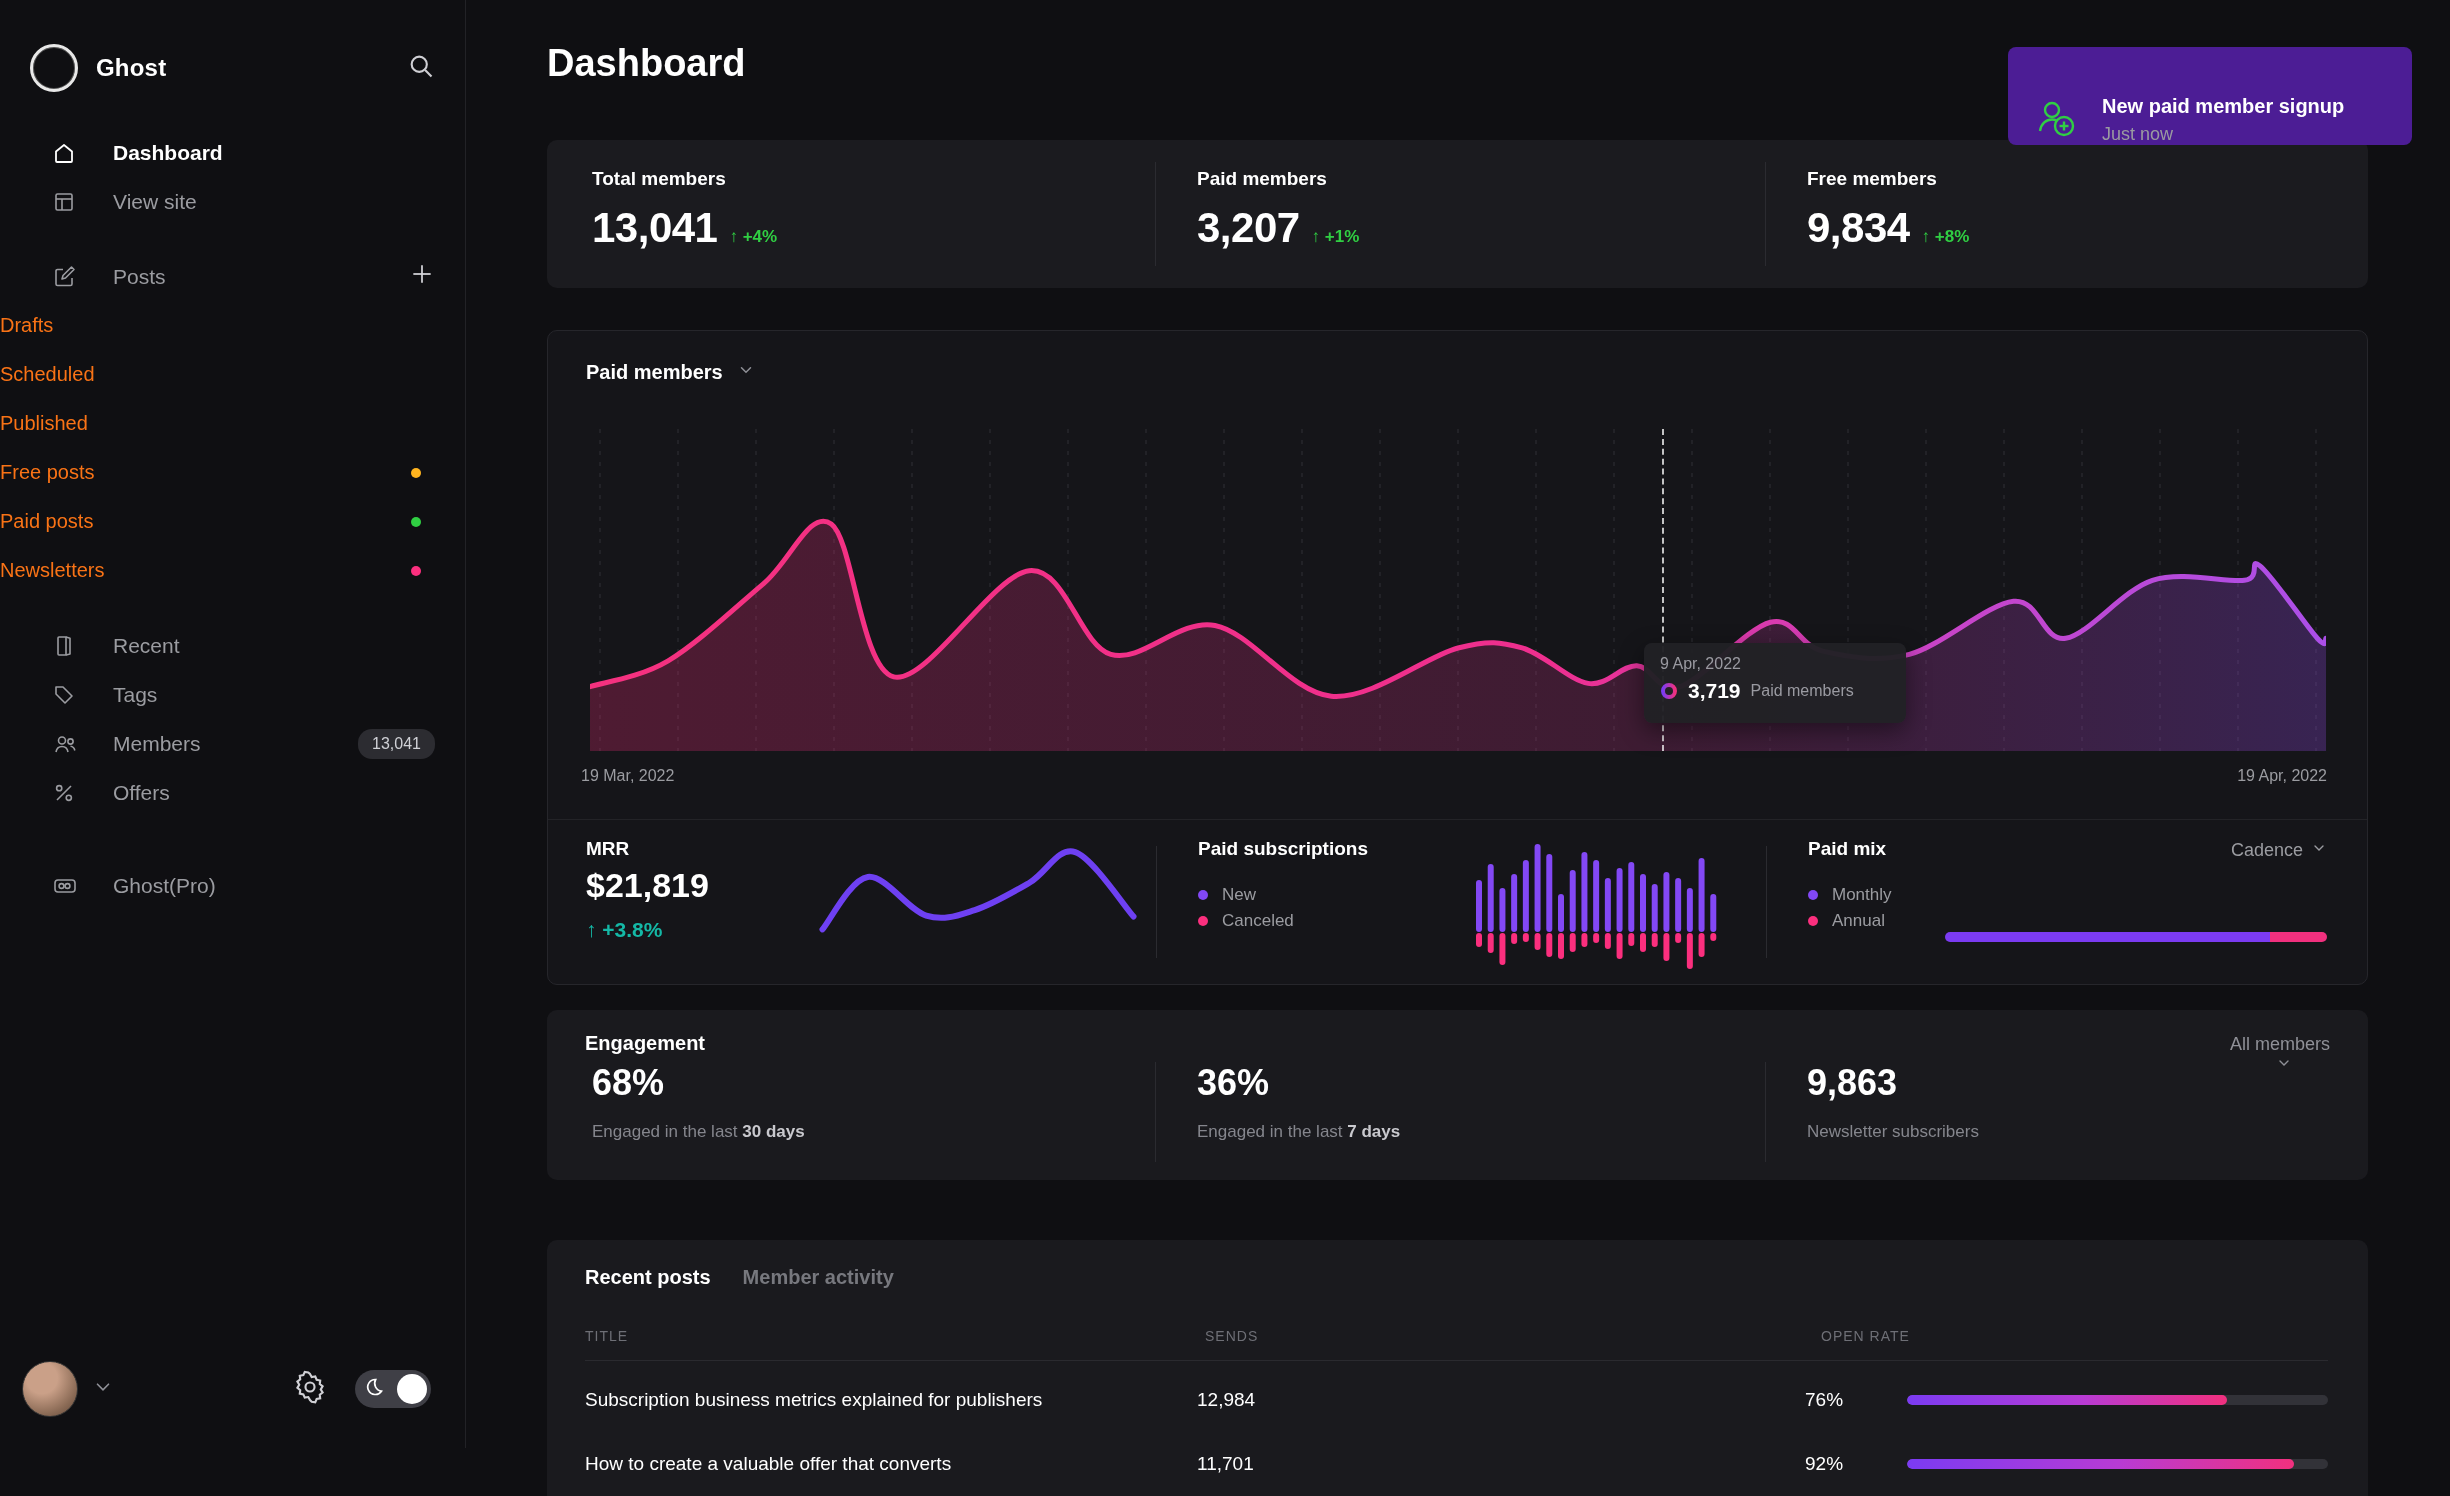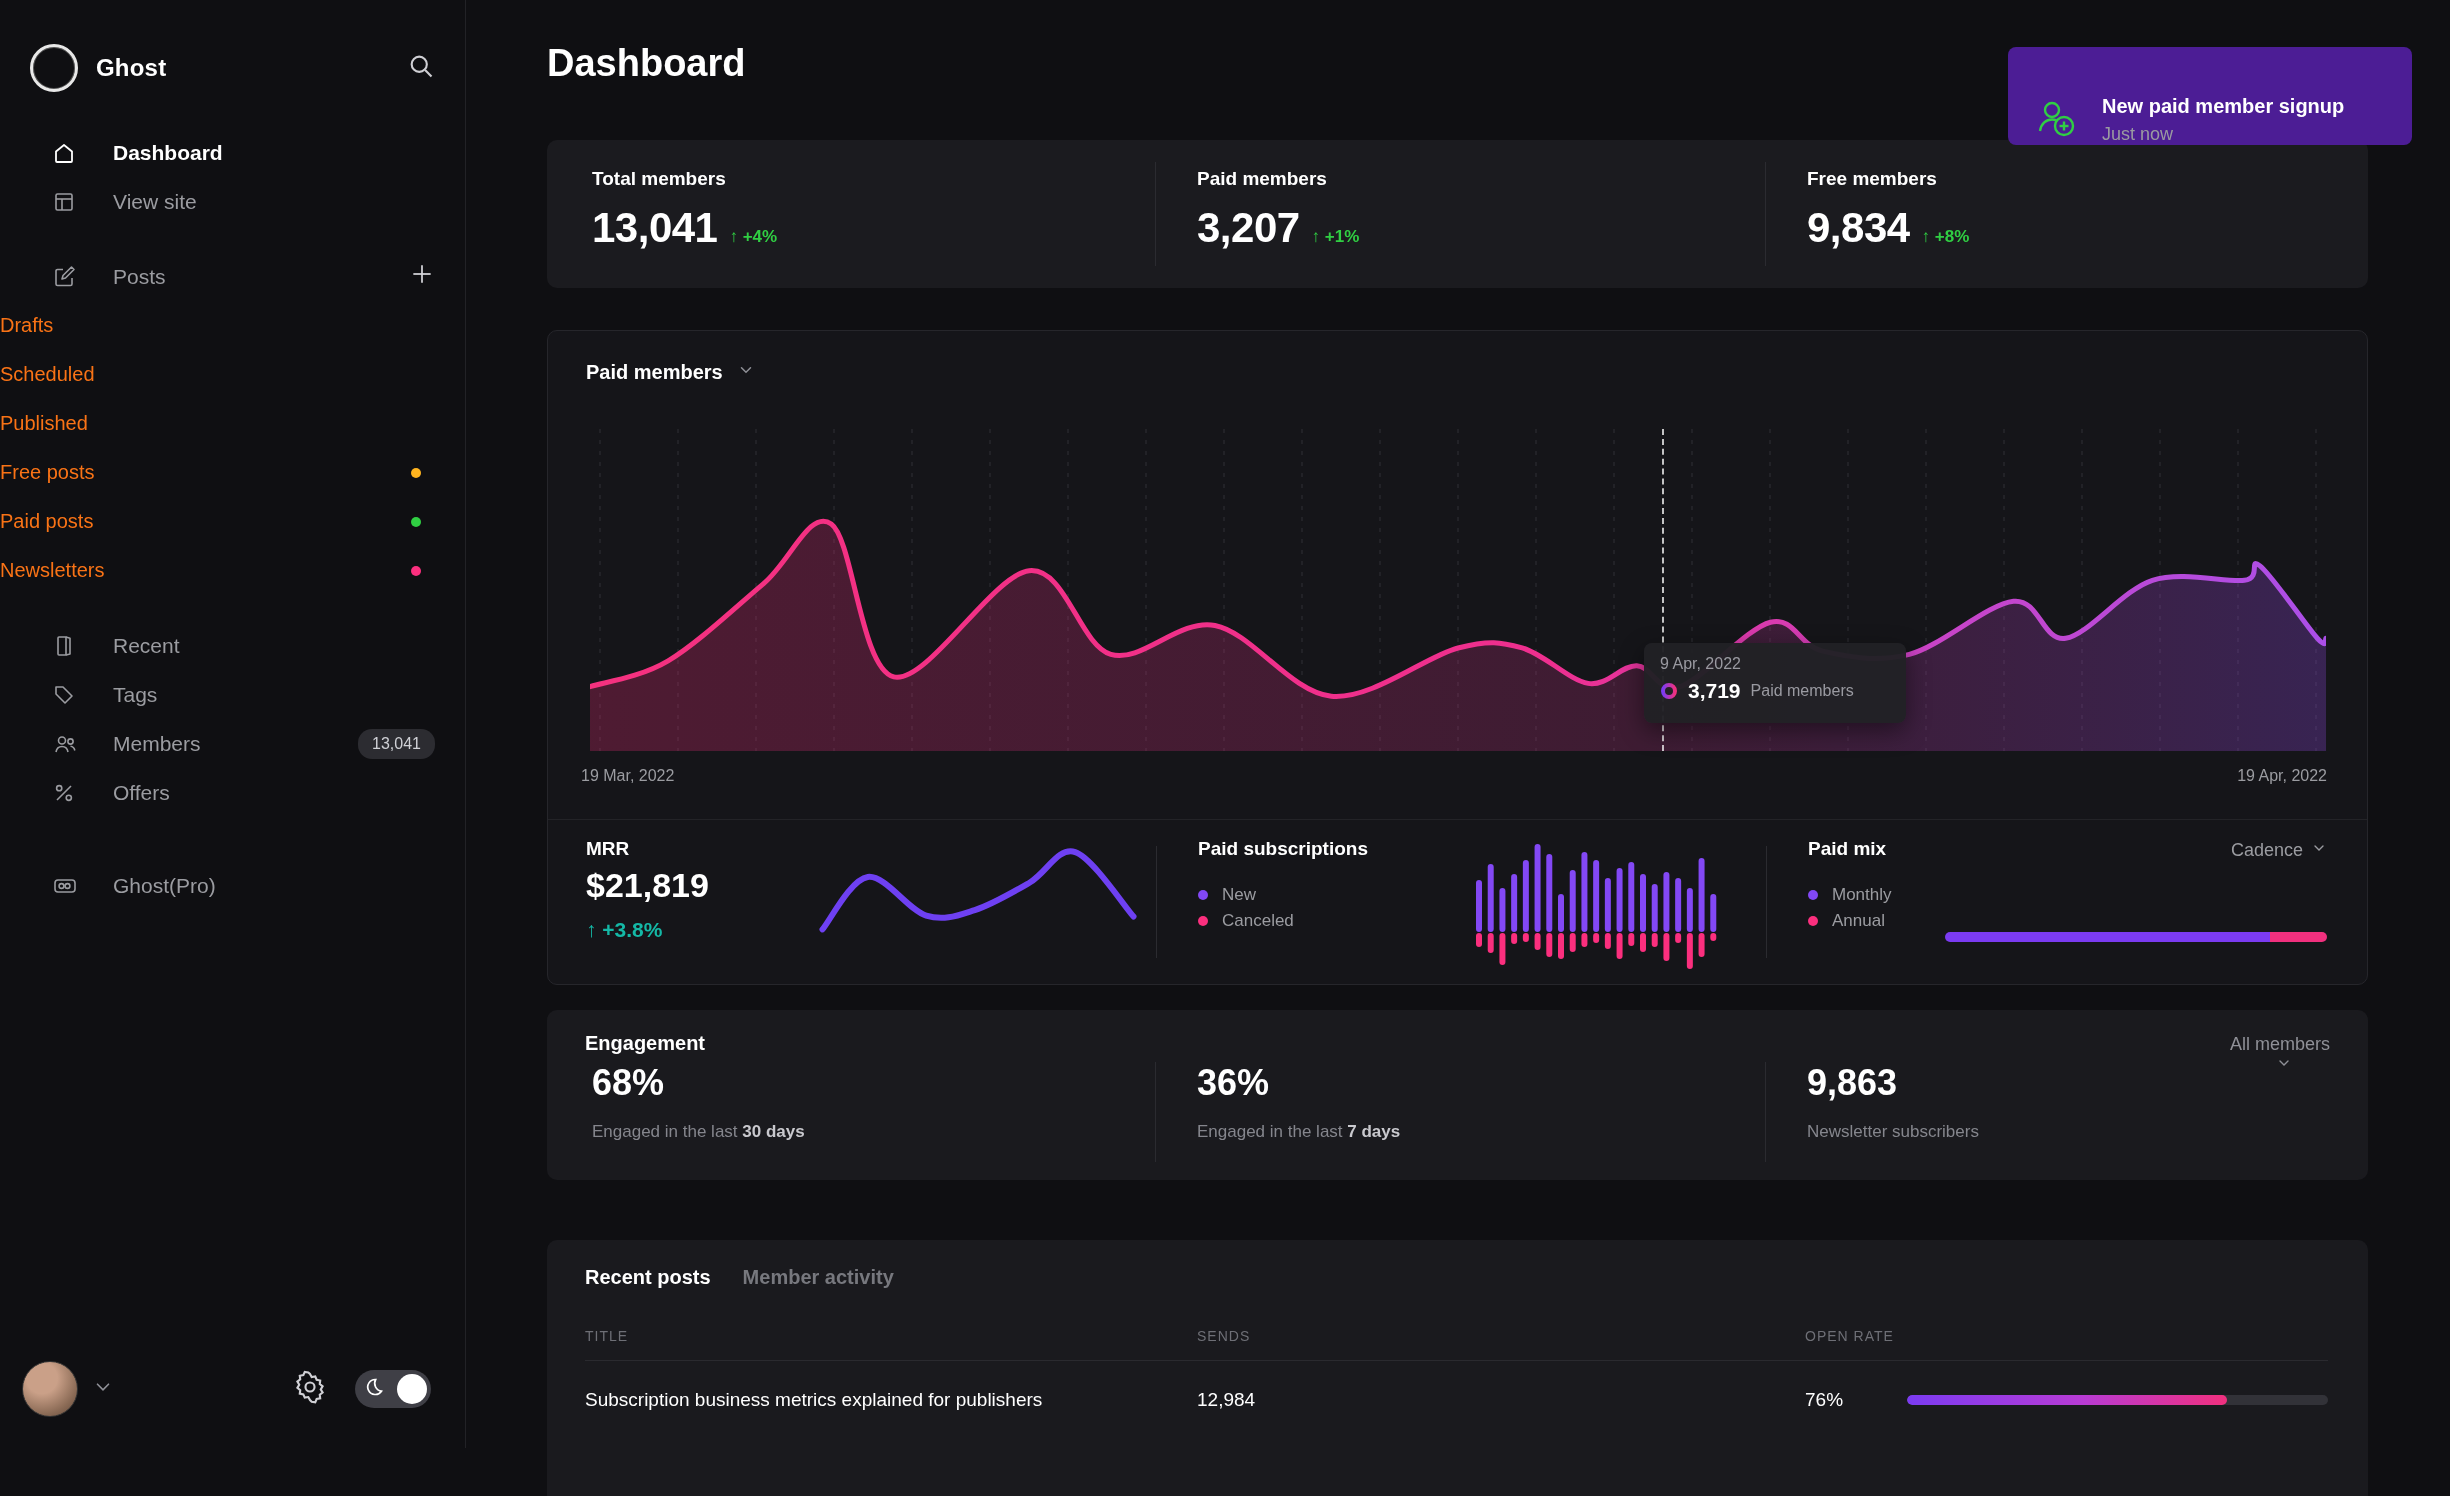--- a/index.html
+++ b/index.html
@@ -89,21 +89,21 @@
   .eng-val { position:absolute; left:45px; top:52px; font-size:36px; font-weight:bold; }
   .c2 .eng-val, .c3 .eng-val { left:42px; }
   .eng-desc { position:absolute; left:45px; top:112px; color:#85868d; font-size:17px; }
   .c2 .eng-desc, .c3 .eng-desc { left:42px; }
   .eng-desc b { color:#c9c9ce; }
 
   .posts-card { top:1240px; height:300px; background:#1a1a1e; border-radius:10px 10px 0 0; }
   .tabs { position:absolute; left:38px; top:26px; display:flex; font-size:20px; font-weight:bold; }
   .tab { margin-right:32px; cursor:pointer; color:#fff; }
   .tab.inactive { color:#77787e; }
-  .thead { position:absolute; left:38px; right:40px; top:88px; display:flex; color:#6e6f76; font-size:14px; letter-spacing:1px; }
+  .thead { position:absolute; left:38px; right:40px; top:88px; display:flex; color:#6e6f76; font-size:14px; letter-spacing:1px;gap:8px; }
   .thead .h1 { width:612px; } .thead .h2 { width:608px; } .thead .h3 { flex:1; }
   .thead-line { position:absolute; left:38px; right:40px; top:120px; height:1px; background:#2a2a2f; }
   .trow { position:absolute; left:38px; right:40px; height:64px; display:flex; align-items:center; font-size:19px; cursor:pointer; }
   .trow .t1 { width:612px; } .trow .t2 { width:608px; } .trow .t3 { flex:1; display:flex; align-items:center; }
   .r1 { top:128px; } .r2 { top:192px; }
   .rate-val { width:80px; }
   .rate-track { flex:1; max-width:440px; height:10px; background:#323238; border-radius:5px; overflow:hidden; margin-left:22px; }
   .rate-fill { height:100%; border-radius:5px; background:linear-gradient(90deg,#7b3bf2,#b83bd4 55%,#f1307e); }
 
   
@@ -508,20 +508,30 @@
       <div class="trow r1">
         <span class="t1">Subscription business metrics explained for publishers</span>
         <span class="t2">12,984</span>
         <span class="t3">
           <span class="rate-val">76%</span>
           <span class="rate-track">
               <span class="rate-fill" style="display: block; width: 76%;"></span>
             </span>
         </span>
       </div>
+      <div class="trow r2">
+        <span class="t1">How to create a valuable offer that converts</span>
+        <span class="t2">11,701</span>
+        <span class="t3">
+          <span class="rate-val">92%</span>
+          <span class="rate-track">
+              <span class="rate-fill" style="display: block; width: 92%;"></span>
+            </span>
+        </span>
+      </div>
     </div>
   </div>
 
   <div class="notif">
     <span class="notif-icon">
       <svg width="46" height="44" viewBox="0 0 46 44" fill="none" stroke="currentColor" stroke-width="2.4">
           <circle cx="18" cy="13" r="7"></circle>
           <path d="M6 34c1.2-7.5 6.2-11.5 12-11.5 1.6 0 3.1.3 4.5.9"></path>
           <circle cx="30" cy="29" r="9"></circle>
           <line x1="30" y1="24.5" x2="30" y2="33.5"></line>

